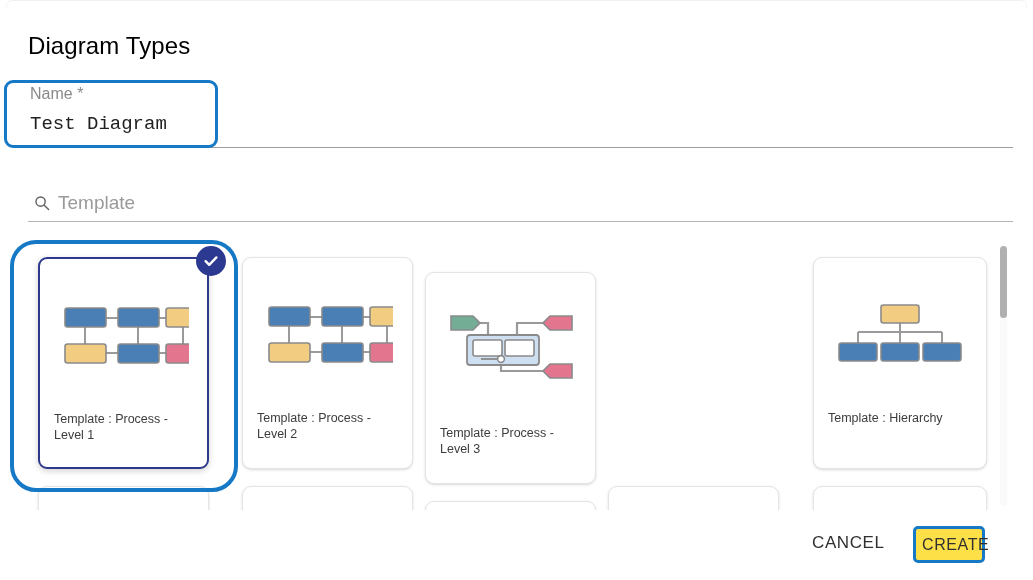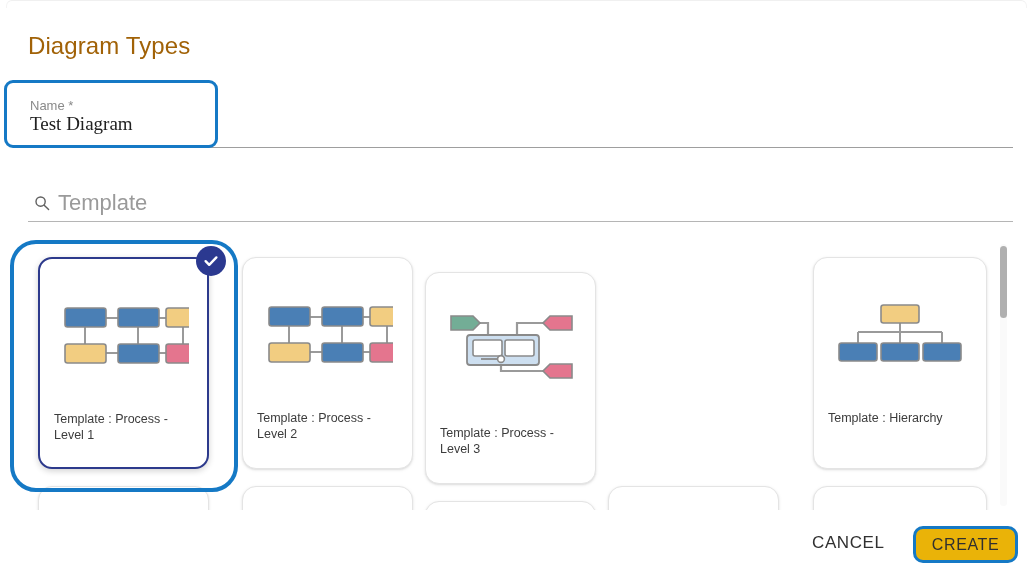--- a/index.html
+++ b/index.html
@@ -35,21 +35,21 @@
     border-radius: 6px 6px 0 0;
     box-sizing: border-box;
   }
 
   
   .page-title {
     position: absolute;
     left: 28px; top: 31px;
     font-size: 24px;
     font-weight: 400;
-    color: #a16207;
+    color: #000000;
     letter-spacing: 0.1px;
     line-height: 30px;
     white-space: nowrap;
     text-align: center;
   }
 
   
   .name-field-wrap {
     position: absolute;
     left: 28px; top: 86px;
@@ -58,37 +58,37 @@
   }
   .name-underline {
     position: absolute;
     left: 0; bottom: 0;
     width: 985px;
     height: 1px;
     background: #9e9e9e;
   }
   .name-label {
     position: absolute;
-    left: 2px; top: 12px;
-    font-size: 13px;
+    left: 2px; top: 0;
+    font-size: 16px;
     color: #8a8a8a;
     line-height: 16px;
     white-space: nowrap;
   }
   .name-value {
     position: absolute;
     left: 2px; top: 26px;
     font-size: 19px;
     color: #212121;
     line-height: 24px;
     white-space: nowrap;
     background: transparent;
     border: none;
     outline: none;
-    font-family: Liberation Serif, serif;
+    font-family: Liberation Mono, monospace;
     padding: 0;
     width: 600px;
   }
   .focus-ring-name {
     position: absolute;
     left: 4px; top: 80px;
     width: 214px; height: 68px;
     border: 3px solid #1579c5;
     border-radius: 9px;
     box-sizing: border-box;
@@ -109,21 +109,21 @@
     background: #b5b5b5;
   }
   .search-icon {
     position: absolute;
     left: 6px; top: 9px;
     width: 16px; height: 16px;
   }
   .search-placeholder {
     position: absolute;
     left: 30px; top: 4px;
-    font-size: 22px;
+    font-size: 19px;
     color: #9a9a9a;
     line-height: 26px;
     white-space: nowrap;
   }
 
   
   .templates-area {
     position: absolute;
     left: 10px; top: 236px;
     width: 1014px;
@@ -144,21 +144,21 @@
   .card-row.row-1 { top: 21px; }
   .card-row.row-2 { top: 250px; }
 
   .card {
     position: absolute;
     top: 0;
     width: 171px;
     height: 212px;
     background: #ffffff;
     border: 1px solid #e4e4e4;
-    border-radius: 14px;
+    border-radius: 9px;
     box-sizing: border-box;
     box-shadow: 0 1px 2px rgba(0,0,0,0.10), 0 1px 4px rgba(0,0,0,0.05);
   }
   .card.c0 { left: 28px; }
   .card.c1 { left: 232px; }
   .card.c2 { left: 415px; margin-top: 15px; }
   .card.c3 { left: 598px; }
   .card.c4 { left: 781px; width: 174px; margin-left: 22px; }
 
   .card.selected {
@@ -232,24 +232,24 @@
     background: transparent;
     border: none;
     padding: 0;
     font-family: "Liberation Sans", sans-serif;
     cursor: pointer;
     line-height: 24px;
   }
   .btn-create {
     position: absolute;
     left: 913px; top: 526px;
-    width: 105px; height: 37px;
+    width: 72px; height: 37px;
     border: 3px solid #1579c5;
-    border-radius: 10px;
-    background: #eab308;
+    border-radius: 5px;
+    background: #fde047;
     font-size: 16px;
     letter-spacing: 0.6px;
     color: #303030;
     font-family: "Liberation Sans", sans-serif;
     cursor: pointer;
     box-sizing: border-box;
   }
 </style>
 </head>
 <body>

